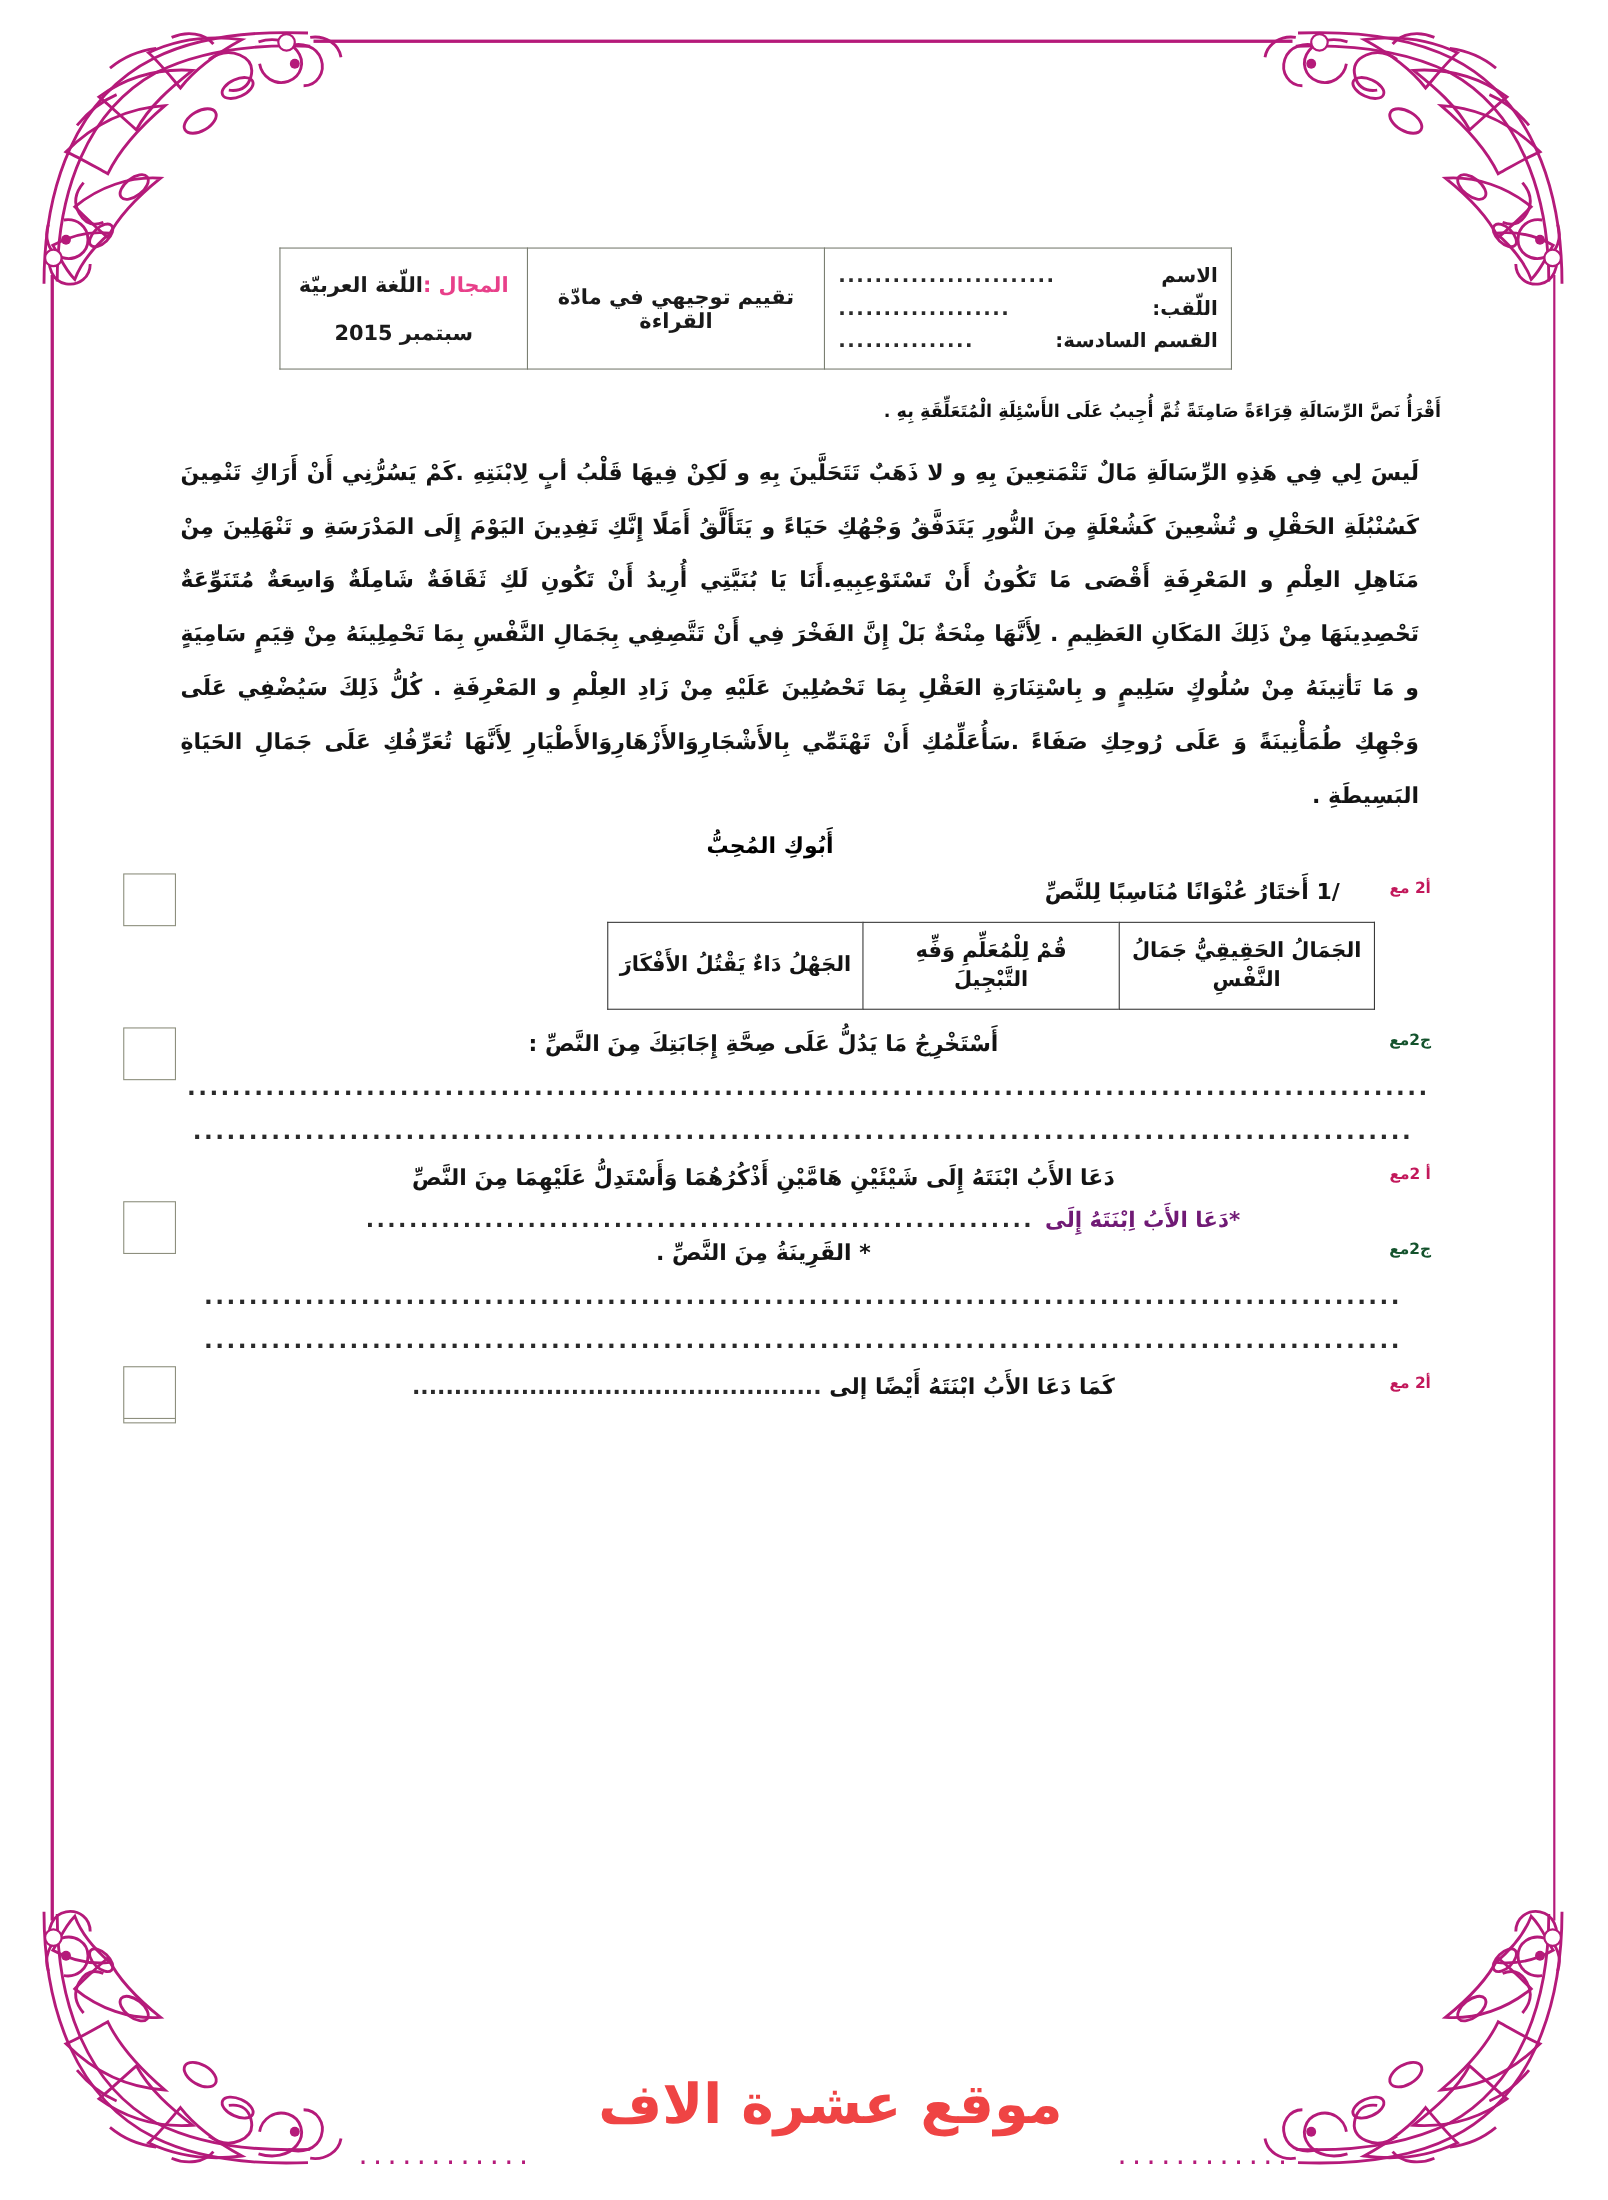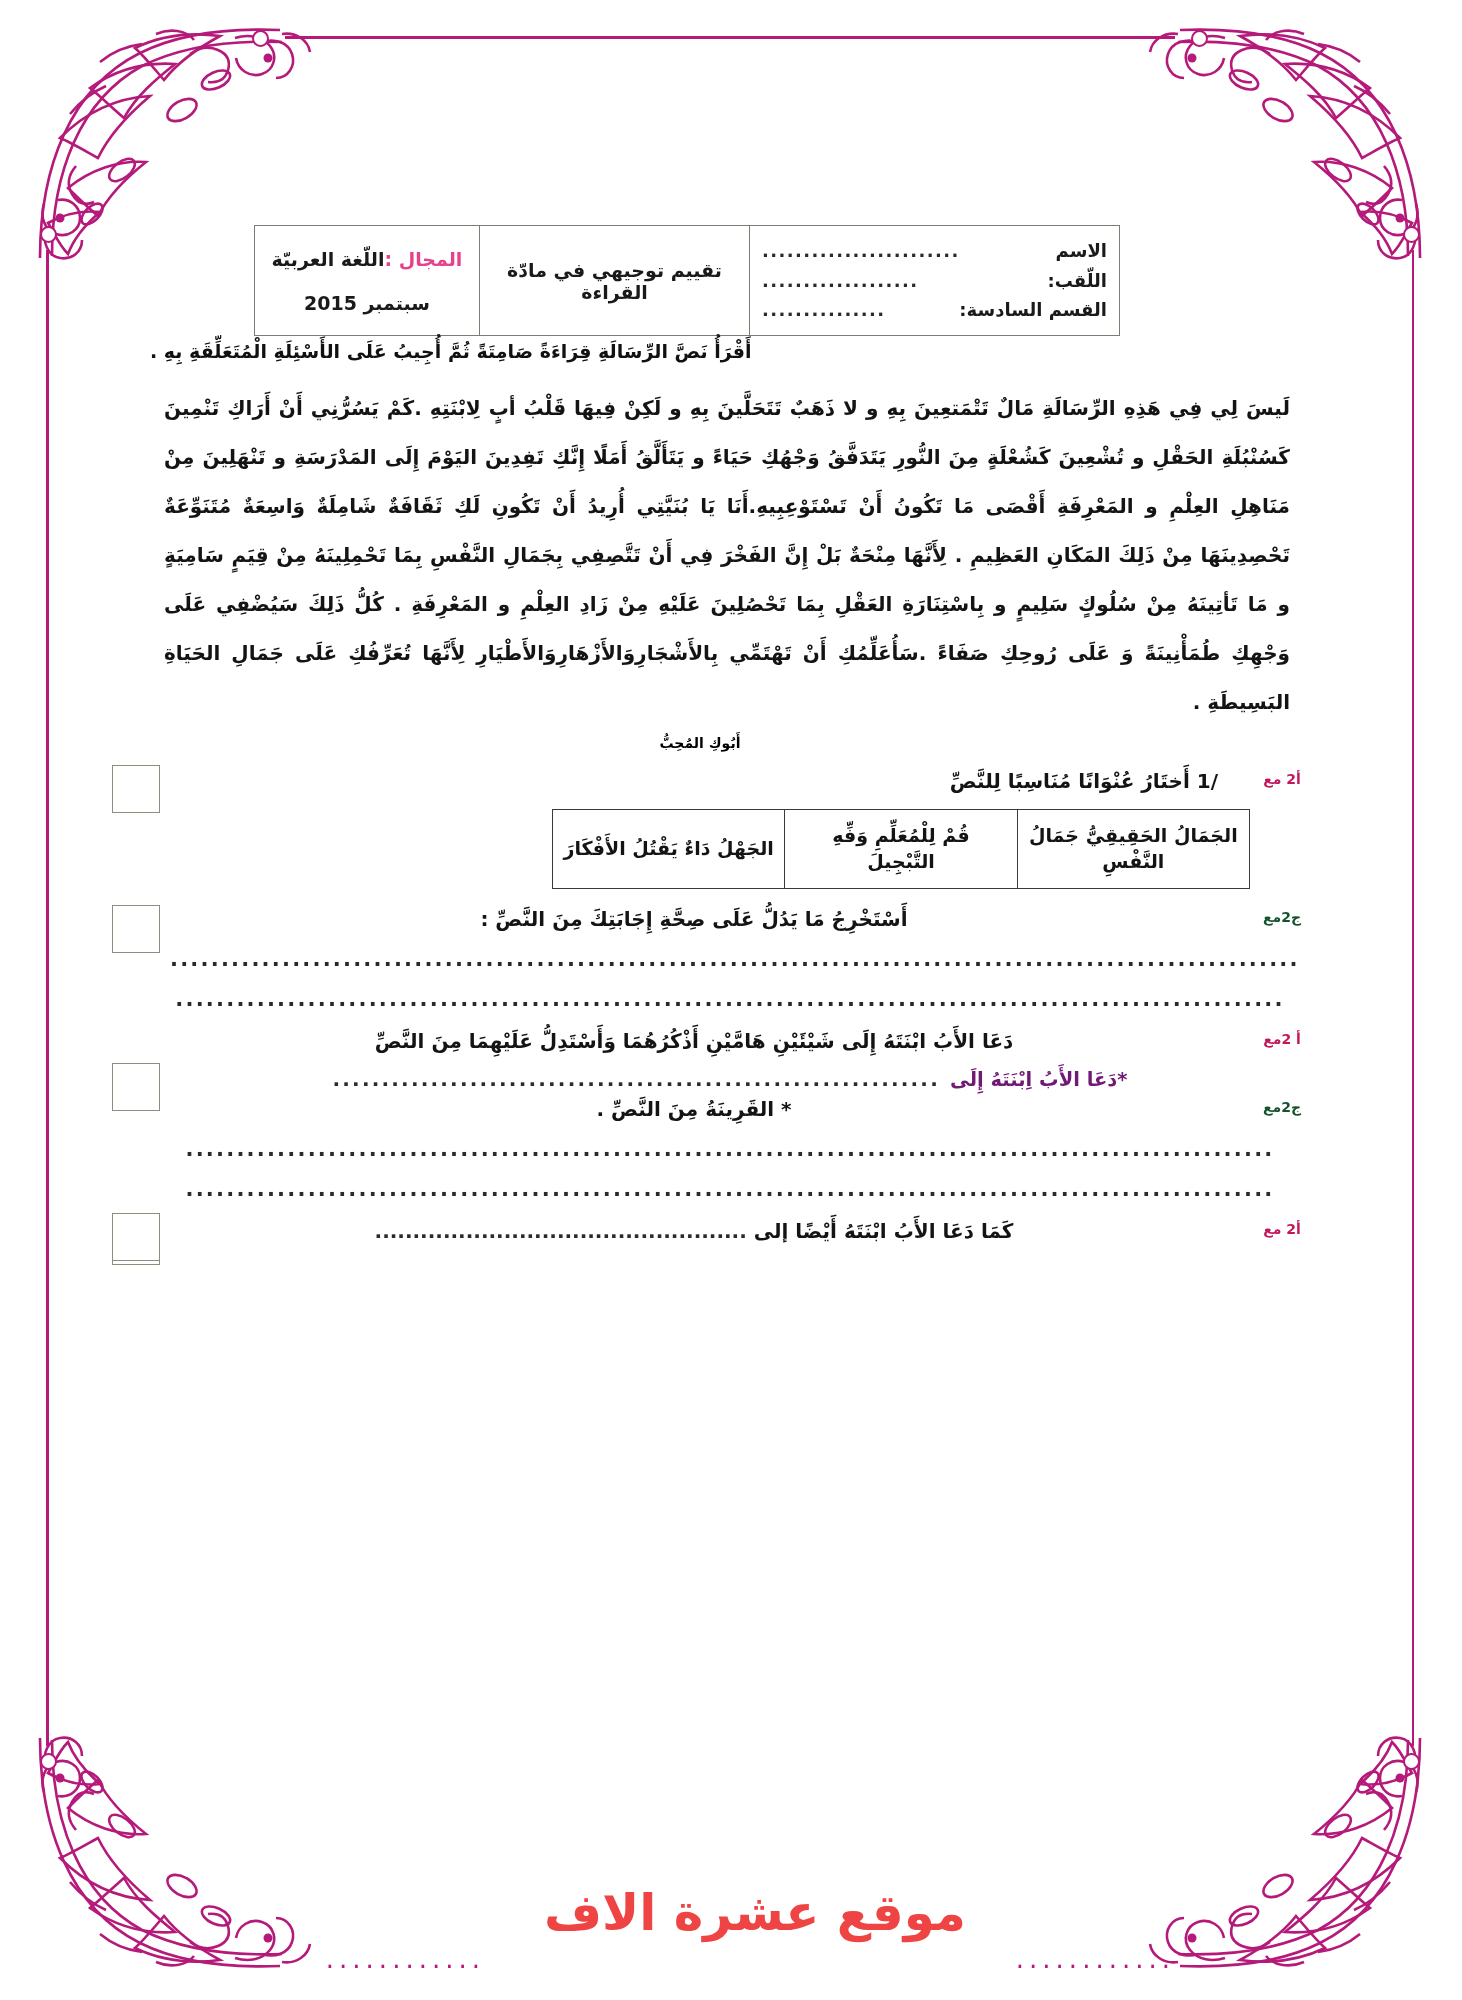--- a/index.html
+++ b/index.html
@@ -104,43 +104,43 @@
     letter-spacing: 1.4px;
     color: #2a2a2a;
     font-weight: 700;
   }
   .domain-top { color: #e8408a; font-weight: 700; }
   .domain-top .dark { color: #1a1a1a; }
   .domain-date { display:block; margin-top: 22px; font-weight: 700; }
 
   
   .instruction {
-    margin-top: 4px;
-    font-size: 19px;
+    margin-top: 28px;
+    font-size: 16px;
     font-weight: 700;
     color: #111;
-    text-align: left;
+    text-align: right;
     direction: rtl;
     letter-spacing: 0.2px;
   }
   .passage {
     margin-top: 22px;
     direction: rtl;
     text-align: justify;
     font-size: 20px;
     color: #141414;
     line-height: 2.45;
     font-weight: 600;
     padding: 0 20px 0 14px;
   }
   .passage p { margin: 0; }
   .signature {
     margin-top: 8px;
     text-align: center;
-    font-size: 14px;
+    font-size: 20px;
     font-weight: 700;
     direction: rtl;
     padding-right: 60px;
   }
 
   
   .q-block { margin-top: 18px; position: relative; direction: rtl; }
   .q-row {
     display: flex;
     align-items: flex-start;

